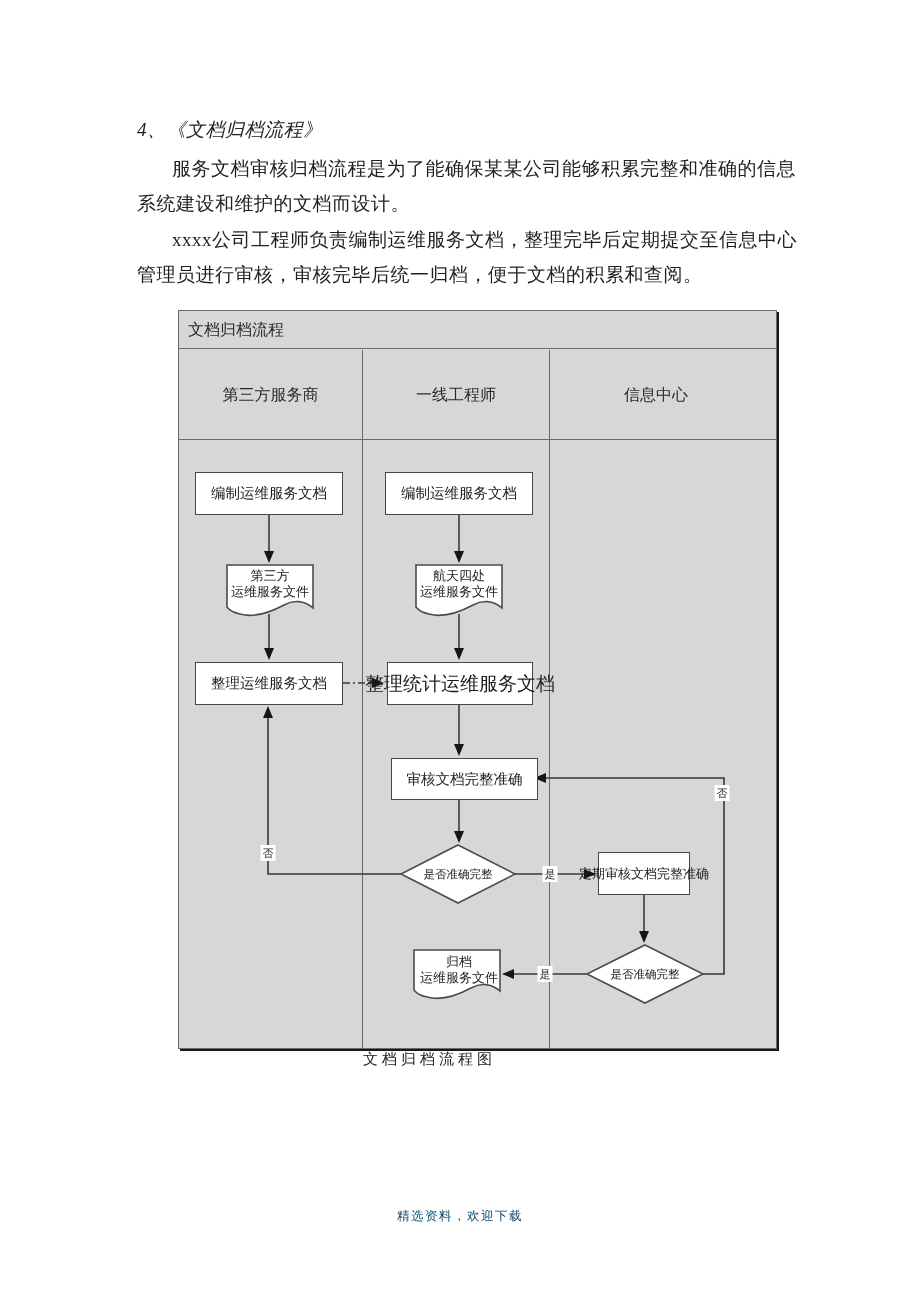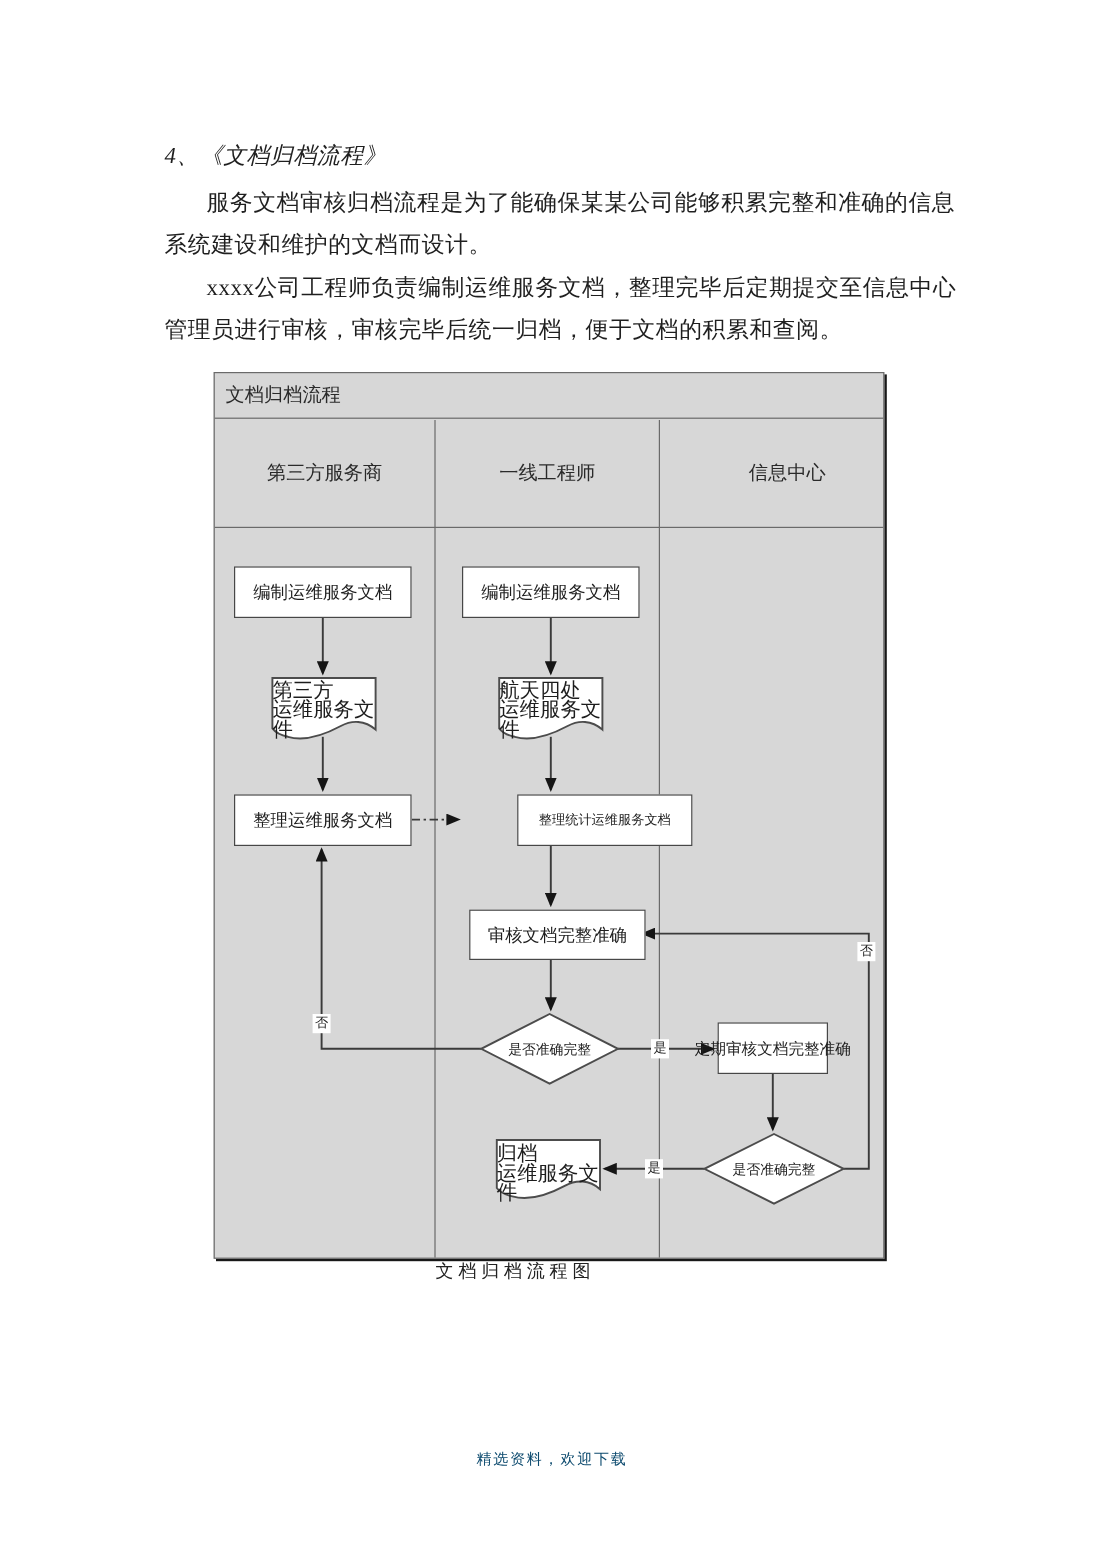--- a/index.html
+++ b/index.html
@@ -7,45 +7,46 @@
     position:relative; width:920px; height:1303px; background:#ffffff;
     font-family:"Liberation Serif","DejaVu Serif",serif; color:#1f1f1f; overflow:hidden;
   }
   .bodyline { position:absolute; font-size:19px; white-space:nowrap; letter-spacing:0.5px; }
 
   
   .flow {
     position:absolute; left:178px; top:310px; width:557px; height:737px;
     background:#d7d7d7; border:1px solid #6a6a6a;
     box-shadow:2px 2px 0 0 #181818;
+    padding-left:40px;
   }
   .flow-title {
     position:absolute; left:0; top:0; width:100%; height:38px;
     line-height:38px; padding-left:9px; font-size:16px; box-sizing:border-box;
     border-bottom:1px solid #6a6a6a; color:#2a2a2a;
   }
   .lane-label {
     position:absolute; top:39px; height:89px; line-height:89px;
     text-align:center; font-size:16px; color:#2a2a2a;
   }
   .vline { position:absolute; width:1px; top:39px; bottom:0; background:#6a6a6a; }
   .hline { position:absolute; left:0; right:0; height:1px; top:128px; background:#6a6a6a; }
 
   svg.connectors { position:absolute; left:0; top:0; }
 
   .node {
     position:absolute; background:#ffffff; border:1px solid #474747;
     display:flex; align-items:center; justify-content:center;
     font-size:14.5px; white-space:nowrap; color:#1d1d1d; box-sizing:border-box;
   }
-  .node.small { font-size:11px;margin-left:44px; }
+  .node.small { font-size:19px; }
   .node.two-line { flex-direction:row; font-size:13px; line-height:17px; }
   .shape-text {
-    position:absolute; color:#1d1d1d;
-    font-size:17px; line-height:16px;
+    position:absolute; text-align:center; color:#1d1d1d;
+    font-size:13px; line-height:16px;
   }
   .diamond-text {
     position:absolute; text-align:center; font-size:11.5px; color:#1d1d1d;
     display:flex; align-items:center; justify-content:center;
   }
   .chip {
     position:absolute; transform:translate(-50%,-50%);
     background:#ffffff; font-size:11px; line-height:14px; padding:1px 2px;
     color:#1d1d1d;
   }

